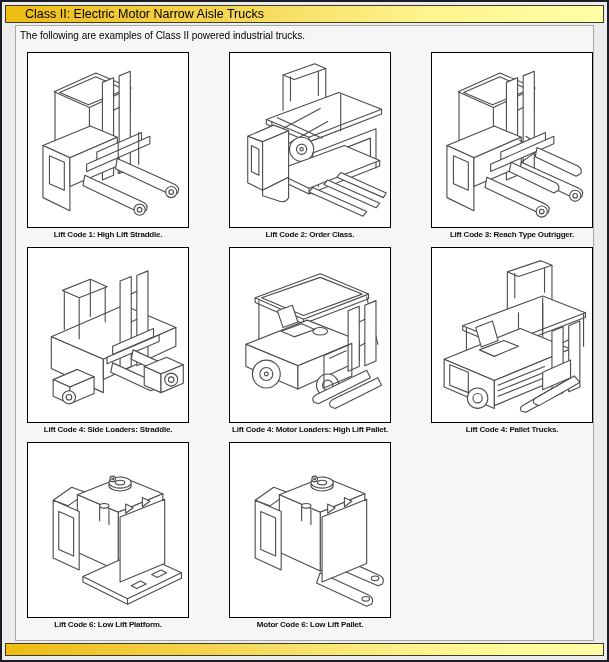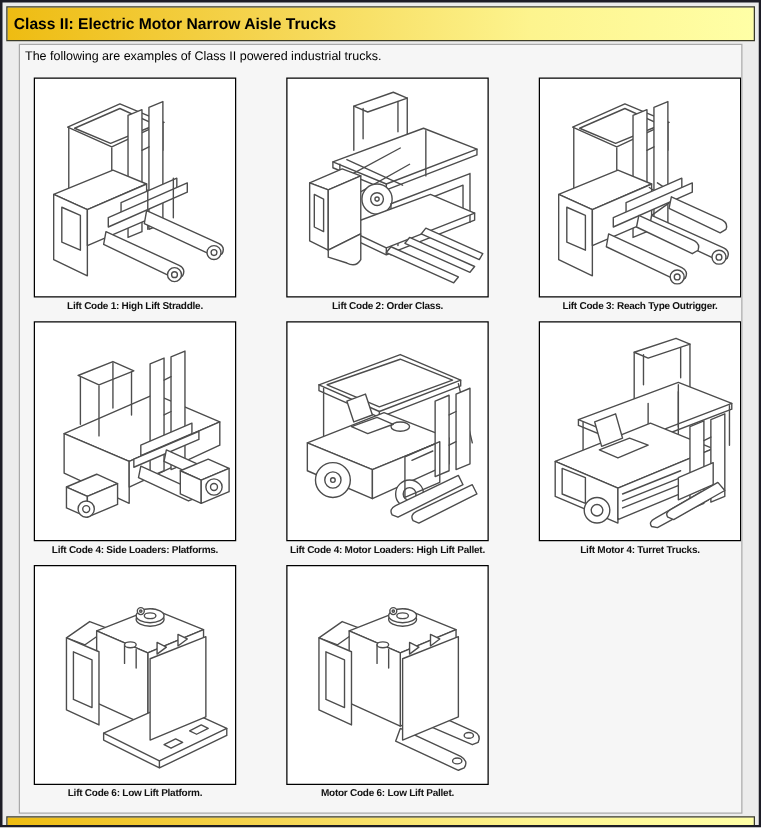--- a/index.html
+++ b/index.html
@@ -8,26 +8,26 @@
 
   .page {
     width:609px; height:662px;
     border:2px solid #1d1d26;
     background:#ececec;
     overflow:hidden;
   }
 
   .banner {
     margin:3px 3px 2px 3px;
-    height:28px;
+    height:18px;
     border:1px solid #3c3c28;
     background:linear-gradient(90deg,#eebc12 0%,#f5d551 35%,#fdf48e 70%,#ffffa6 100%);
     display:flex; align-items:center;
-    padding-left:5px;
-    font-size:12.5px; font-weight:bold; color:#000;
+    padding-left:19px;
+    font-size:12.5px; font-weight:normal; color:#000;
   }
 
   .panel {
     margin:0 13px;
     height:616px;
     border:1px solid #a9a9a9;
     background:#f6f6f6;
     overflow:hidden;
   }
 
@@ -196,21 +196,21 @@
               <circle class="f" cx="153" cy="136" r="7"></circle>
                 <circle cx="153" cy="136" r="3"></circle>
               <path class="f" d="M26,136 L52,125 L70,133 L44,144 Z"></path>
               <path class="f" d="M26,136 V154 L44,162 V144 Z"></path>
               <path class="f" d="M44,144 L70,133 V151 L44,162 Z"></path>
               <circle class="f" cx="43" cy="155" r="7"></circle>
                 <circle cx="43" cy="155" r="3"></circle>
             </g>
           </svg>
         </div>
-        <figcaption class="caption">Lift Code 4: Side Loaders: Platforms.</figcaption>
+        <figcaption class="caption">Lift Code 4: Side Loaders: Straddle.</figcaption>
       </figure>
 
       <figure class="card">
         <div class="truck-box">
           <svg viewBox="0 0 170 176">
             <g class="art">
               <path class="f" d="M26,48 L96,22 L148,44 L78,71 Z"></path>
               <path d="M33,48 L96,26 L141,44 L78,67 Z"></path>
               <path d="M26,48 V53 L78,76 V71 M148,44 V49 L78,76"></path>
               <path d="M30,51 V96 M78,73 L96,130 M146,47 L158,98"></path>
@@ -258,21 +258,21 @@
                 <circle cx="48" cy="156" r="5"></circle>
               <path class="f" d="M128,84 L140,79 V150 L128,155 Z"></path>
               <path class="f" d="M146,78 L158,73 V144 L146,149 Z"></path>
               <path d="M140,96 L146,93 M140,122 L146,119"></path>
               <path class="f" d="M118,128 L148,115 V134 L118,147 Z"></path>
               <path class="f" d="M138,140 L98,163 Q92,166 95,170 L100,171 L144,147 Z"></path>
               <path class="f" d="M152,132 L112,155 Q106,158 109,162 L114,164 L158,139 Z"></path>
             </g>
           </svg>
         </div>
-        <figcaption class="caption">Lift Motor 4: Turret Trucks.</figcaption>
+        <figcaption class="caption">Lift Code 4: Pallet Trucks.</figcaption>
       </figure>
 
       <figure class="card">
         <div class="truck-box">
           <svg viewBox="0 0 170 176">
             <g class="art">
               <path class="f" d="M26,56 L46,42 L62,48 L42,62 Z"></path>
               <path class="f" d="M52,50 L100,31 L144,49 L96,69 Z"></path>
               <path class="f" d="M96,69 L144,49 V112 L96,132 Z"></path>
               <path class="f" d="M52,50 L96,69 V132 L52,112 Z"></path>

